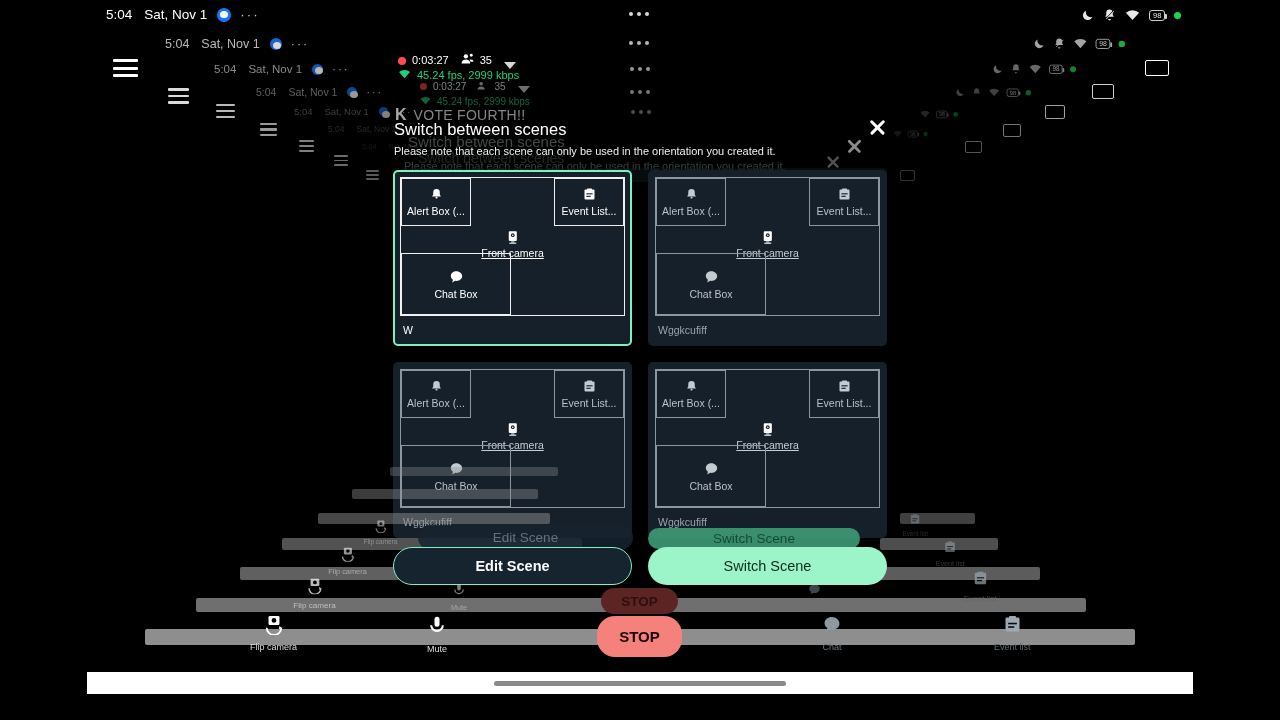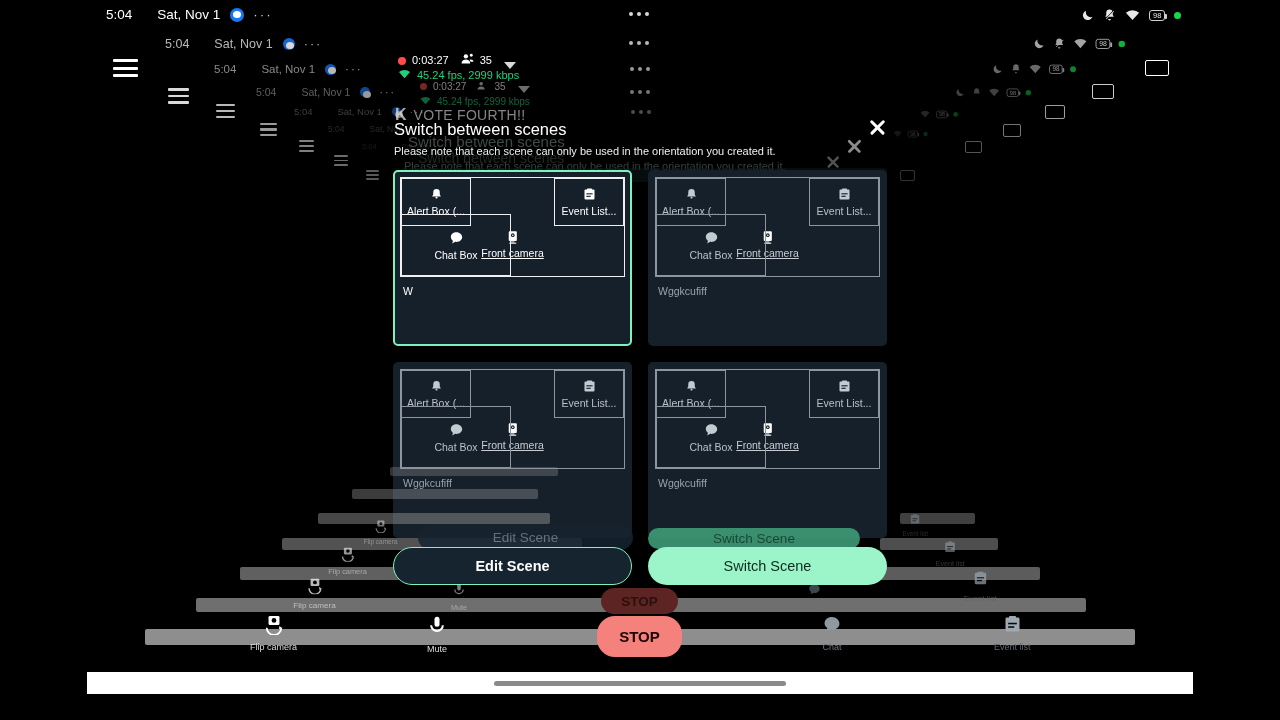--- a/index.html
+++ b/index.html
@@ -5,21 +5,21 @@
   * { margin:0; padding:0; box-sizing:border-box; }
   html,body { width:1280px; height:720px; background:#000; overflow:hidden; }
   body { font-family:"Liberation Sans", sans-serif; color:#fff; position:relative; }
 
   
   .ghost { position:absolute; pointer-events:none; }
 
   
   .sb { position:absolute; display:flex; align-items:center; white-space:nowrap; }
   .sb .time { font-weight:400; }
-  .sb .date { margin-left:25px; }
+  .sb .date { margin-left:12px; }
   .msgr {
     width:14px; height:14px; border-radius:50%;
     background:#1877f2; margin-left:10px; position:relative; flex:none;
   }
   .msgr::after {
     content:""; position:absolute; left:3px; top:3.5px;
     width:8px; height:7px; border-radius:50%;
     background:#fff;
   }
   .ellip { margin-left:9px; letter-spacing:2px; color:#cfcfcf; }
@@ -69,21 +69,21 @@
   .close-x i:first-child { transform:rotate(45deg); }
   .close-x i:last-child  { transform:rotate(-45deg); }
 
   
   .grid { position:absolute; }
   .card {
     position:absolute; background:#16202b; border-radius:5px;
     padding:7px; overflow:hidden;
   }
   .card.sel { border:2px solid #7df2bd; padding:5px; }
-  .canvas { position:relative; border:1px solid #8d969e; height:100px; }
+  .canvas { position:relative; border:1px solid #8d969e; height:139px; }
   .card.sel .canvas { border-color:#f0f0f0; }
   .widget { position:absolute; border:1px solid #8d969e; display:flex;
             flex-direction:column; align-items:center; justify-content:center; }
   .card.sel .widget { border-color:#f0f0f0; }
   .widget .lbl { font-size:10.5px; color:#b9c0c6; margin-top:3px; white-space:nowrap; }
   .card.sel .widget .lbl { color:#fff; }
   .w-icon svg { display:block; }
   .free { position:absolute; display:flex; flex-direction:column; align-items:center; }
   .free .lbl { font-size:10.5px; color:#c6cdd3; margin-top:2px; white-space:nowrap;
                text-decoration:underline; text-underline-offset:1px; }

